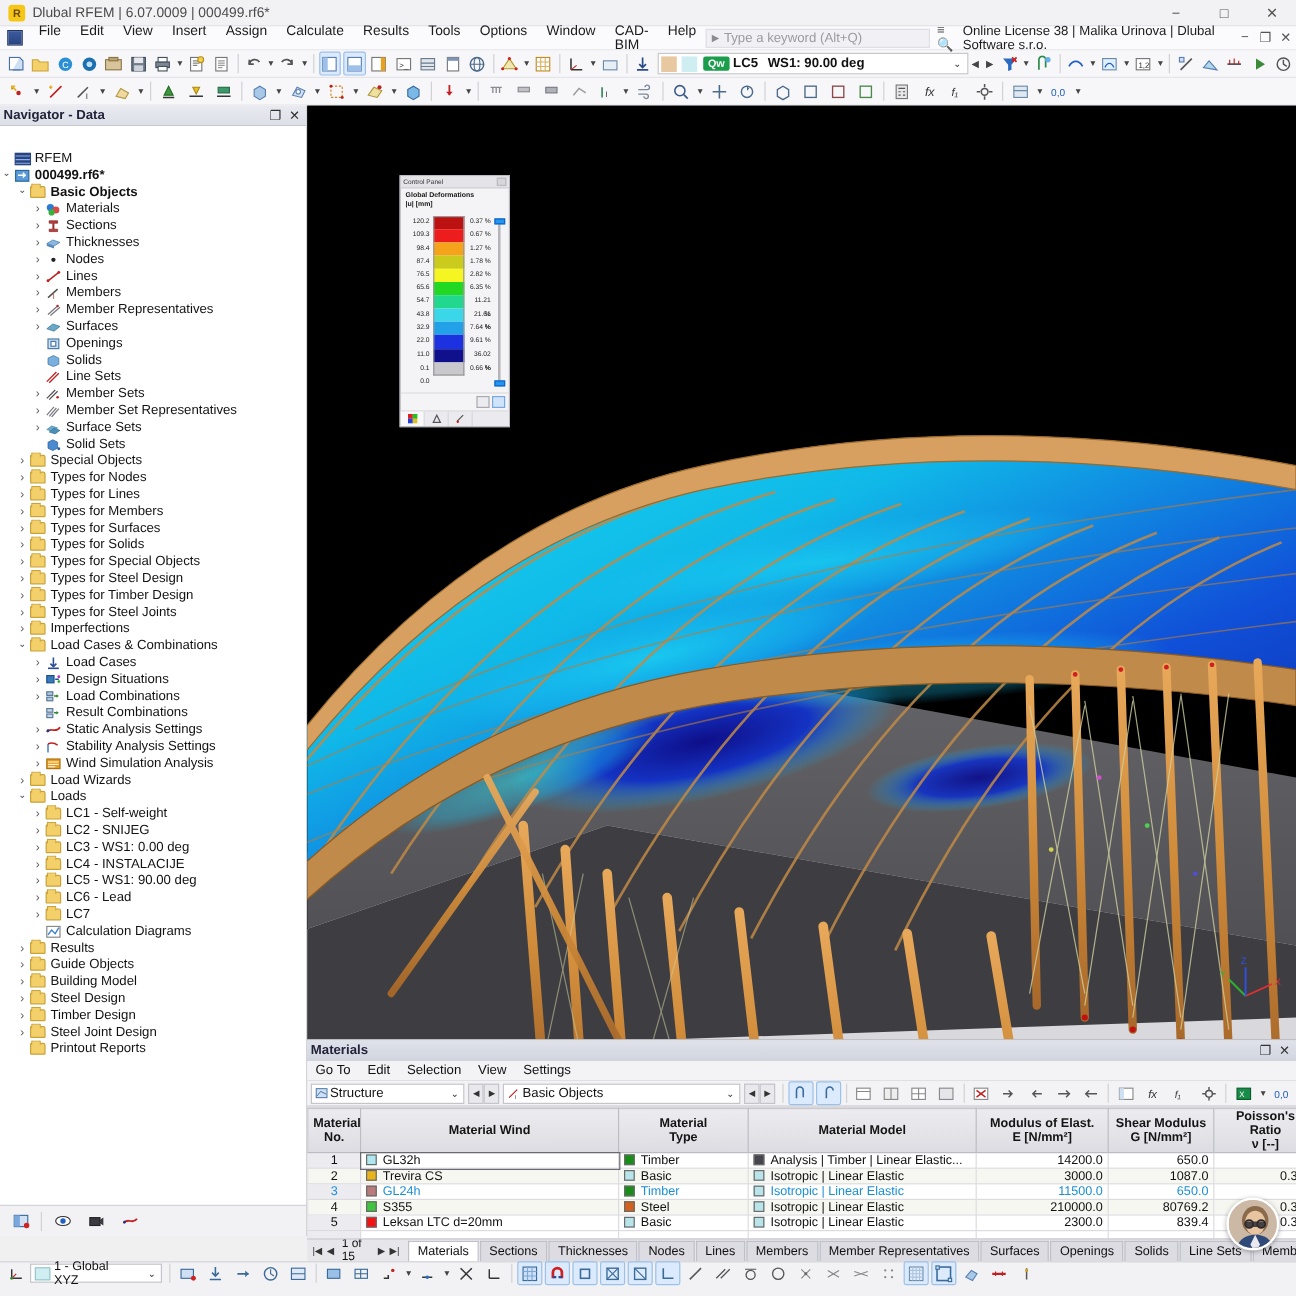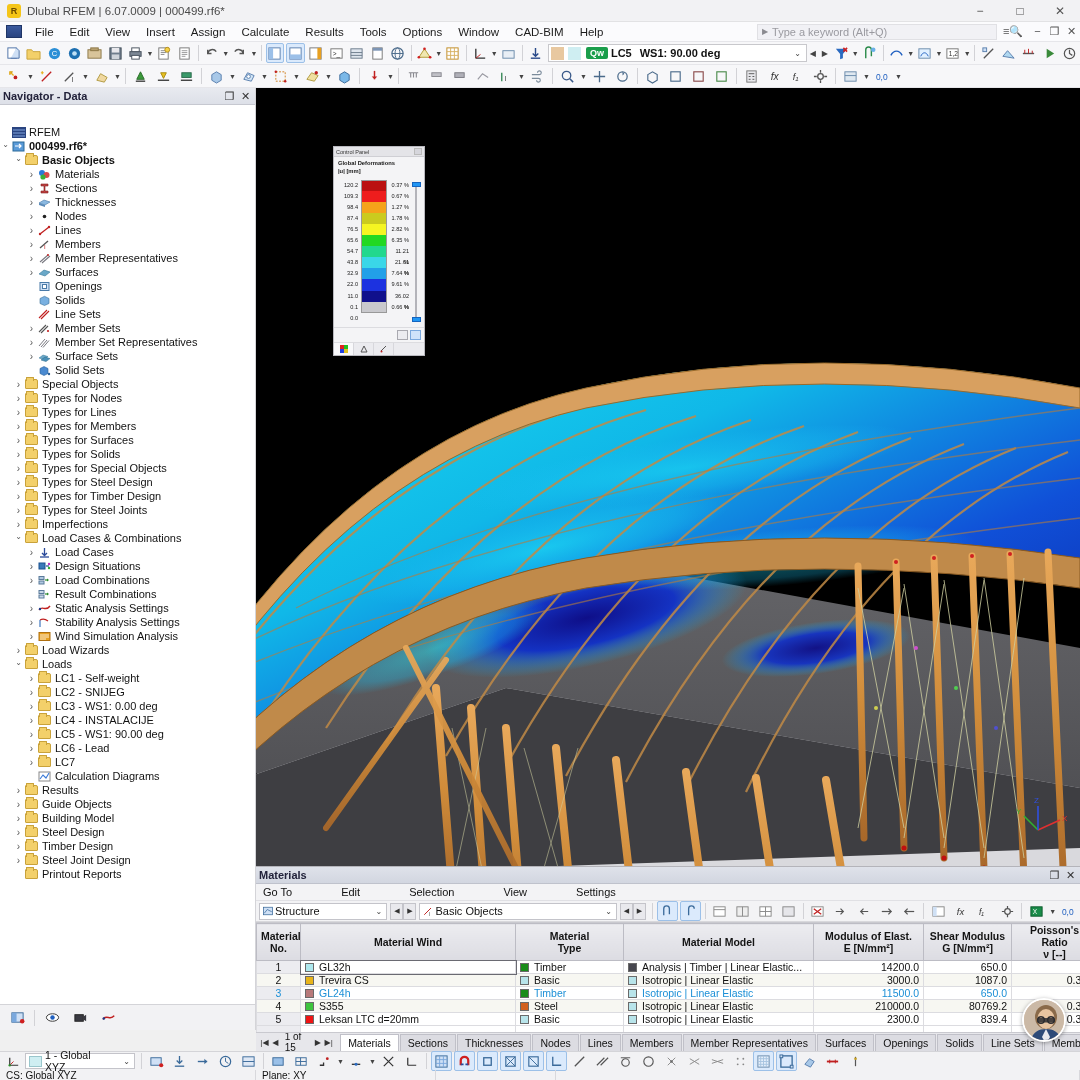--- a/index.html
+++ b/index.html
@@ -183,21 +183,21 @@
   }
   .mp-head {
     height: 17px; background: linear-gradient(#dfe2ea, #d2d6e0);
     display: flex; align-items: center; padding: 0 3px;
     border-bottom: 1px solid #bfc2cc;
   }
   .mp-head .t { font-weight: bold; font-size: 11px; color: #22223a; }
   .mp-head .btns { margin-left: auto; display: flex; gap: 3px; }
   .mp-head .btns span { color: #333; font-size: 11px; width: 13px; text-align: center; }
   .mp-menu { height: 17px; display: flex; align-items: center;
-             background: #f3f3f5; border-bottom: 1px solid #e0e0e4; gap: 35px; }
+             background: #f3f3f5; border-bottom: 1px solid #e0e0e4; }
   .mp-menu .mi { padding: 1px 7px; font-size: 11px; color: #111; }
   .mp-tools { height: 21px; background: #f3f3f5; display: flex;
               align-items: center; padding-left: 3px;
               border-bottom: 1px solid #d8d8dc; }
   .mt-combo { display: flex; align-items: center; height: 17px;
               border: 1px solid #c4c4ca; background: #fff; }
   .mt-combo .ci { width: 15px; display: flex; align-items: center;
                   justify-content: center; }
   .mt-combo .cl { font-size: 11px; color: #111; padding-right: 6px; }
   .mt-combo .cc { width: 15px; text-align: center; color: #444; font-size: 8px; }
@@ -298,20 +298,21 @@
         <div class="mi">Window</div>
         <div class="mi">CAD-BIM</div>
         <div class="mi">Help</div>
       </div>
     <div class="menu-right">
       <div class="kw-search">
         <span class="arr">▶</span>
         <span>Type a keyword (Alt+Q)</span>
       </div>
       <span class="lic-ico">≡🔍</span>
+      <span class="lic-text">Online License 38 | Malika Urinova | Dlubal Software s.r.o.</span>
       <div class="doc-btns">
         <span>−</span>
         <span>❐</span>
         <span>✕</span>
       </div>
     </div>
   </div>
 
   <div class="toolbar">
     <div class="tb-btn">
@@ -2019,21 +2020,15 @@
             <path d="M5 6v4M11 6v4" stroke="#c02020"></path>
           </svg>
       </div>
       <div class="tb-btn">
         <svg class="ico" viewBox="0 0 16 16">
             <path d="M8 3v10" stroke="#555" stroke-width="1.3"></path>
             <circle cx="8" cy="5" r="1.4" fill="#c8a020"></circle>
           </svg>
       </div>
     </div>
-    <div class="sb-info">
-      <div class="sb-cell" style="width:256px">CS: Global XYZ</div>
-      <div class="sb-cell" style="width:180px">Plane: XY</div>
-      <div class="sb-cell" style="width:120px"></div>
-      <div class="sb-cell" style="flex:1"></div>
-    </div>
   </div>
 
 </div>
 
 </body></html>

